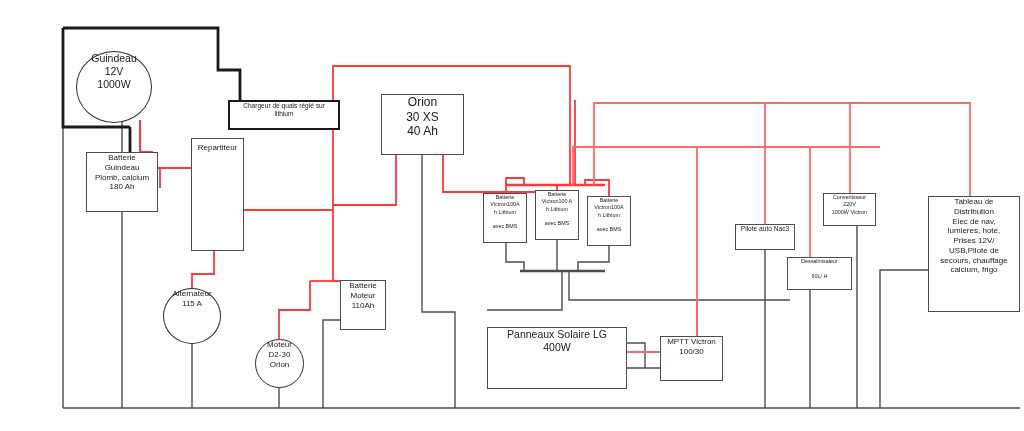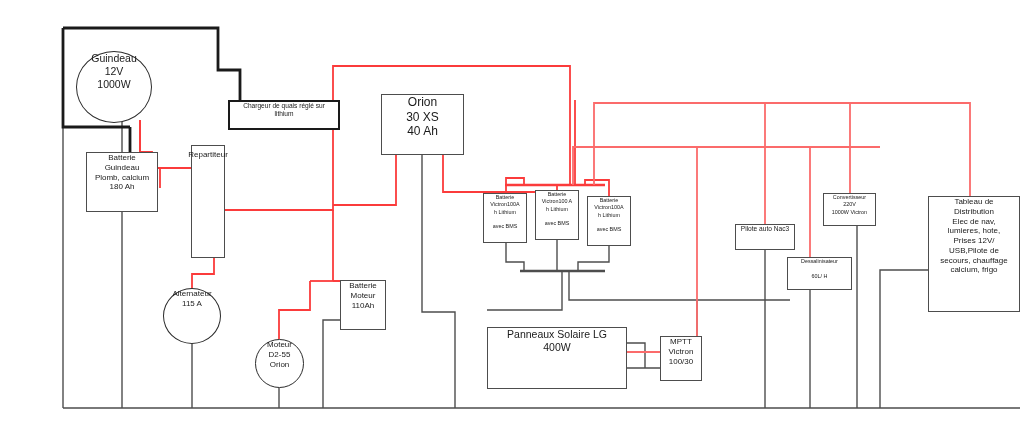--- a/index.html
+++ b/index.html
@@ -136,21 +136,21 @@
         </div>
       </div>
       <div class="node box f9" style="left: 86px; top: 152px; width: 72px; height: 60px;">
         <div>
           <span class="lbl">Batterie</span>
           <span class="lbl">Guindeau</span>
           <span class="lbl">Plomb, calcium</span>
           <span class="lbl">180 Ah</span>
         </div>
       </div>
-      <div class="node box f9" style="left: 191px; top: 145px; width: 34px; height: 113px; align-items: flex-start; padding-top: 4px;">
+      <div class="node box f9" style="left: 191px; top: 138px; width: 53px; height: 113px; align-items: flex-start; padding-top: 4px;">
         <div>
           <span class="lbl">Repartiteur</span>
         </div>
       </div>
       <div class="node box thick f7" style="left: 228px; top: 100px; width: 112px; height: 30px;">
         <div>
           <span class="lbl">Chargeur de quais réglé sur</span>
           <span class="lbl">lithium</span>
         </div>
       </div>
@@ -163,21 +163,21 @@
       </div>
       <div class="node circle f9" style="left: 163px; top: 288px; width: 58px; height: 56px;">
         <div>
           <span class="lbl">Alternateur</span>
           <span class="lbl">115 A</span>
         </div>
       </div>
       <div class="node circle f9" style="left: 255px; top: 339px; width: 49px; height: 49px;">
         <div>
           <span class="lbl">Moteur</span>
-          <span class="lbl">D2-55</span>
+          <span class="lbl">D2-30</span>
           <span class="lbl">Orion</span>
         </div>
       </div>
       <div class="node box f9" style="left: 340px; top: 280px; width: 46px; height: 50px;">
         <div>
           <span class="lbl">Batterie</span>
           <span class="lbl">Moteur</span>
           <span class="lbl">110Ah</span>
         </div>
       </div>
@@ -225,21 +225,21 @@
           <span class="lbl">&nbsp;</span>
           <span class="lbl">60L/ H</span>
         </div>
       </div>
       <div class="node box f11" style="left: 487px; top: 327px; width: 140px; height: 62px;">
         <div>
           <span class="lbl">Panneaux Solaire LG</span>
           <span class="lbl">400W</span>
         </div>
       </div>
-      <div class="node box f9" style="left: 660px; top: 336px; width: 42px; height: 45px;">
+      <div class="node box f9" style="left: 660px; top: 336px; width: 63px; height: 45px;">
         <div>
           <span class="lbl">MPTT Victron</span>
           <span class="lbl">100/30</span>
         </div>
       </div>
       <div class="node box f9" style="left: 928px; top: 196px; width: 92px; height: 116px;">
         <div>
           <span class="lbl">Tableau de</span>
           <span class="lbl">Distribution</span>
           <span class="lbl">Elec de nav,</span>

